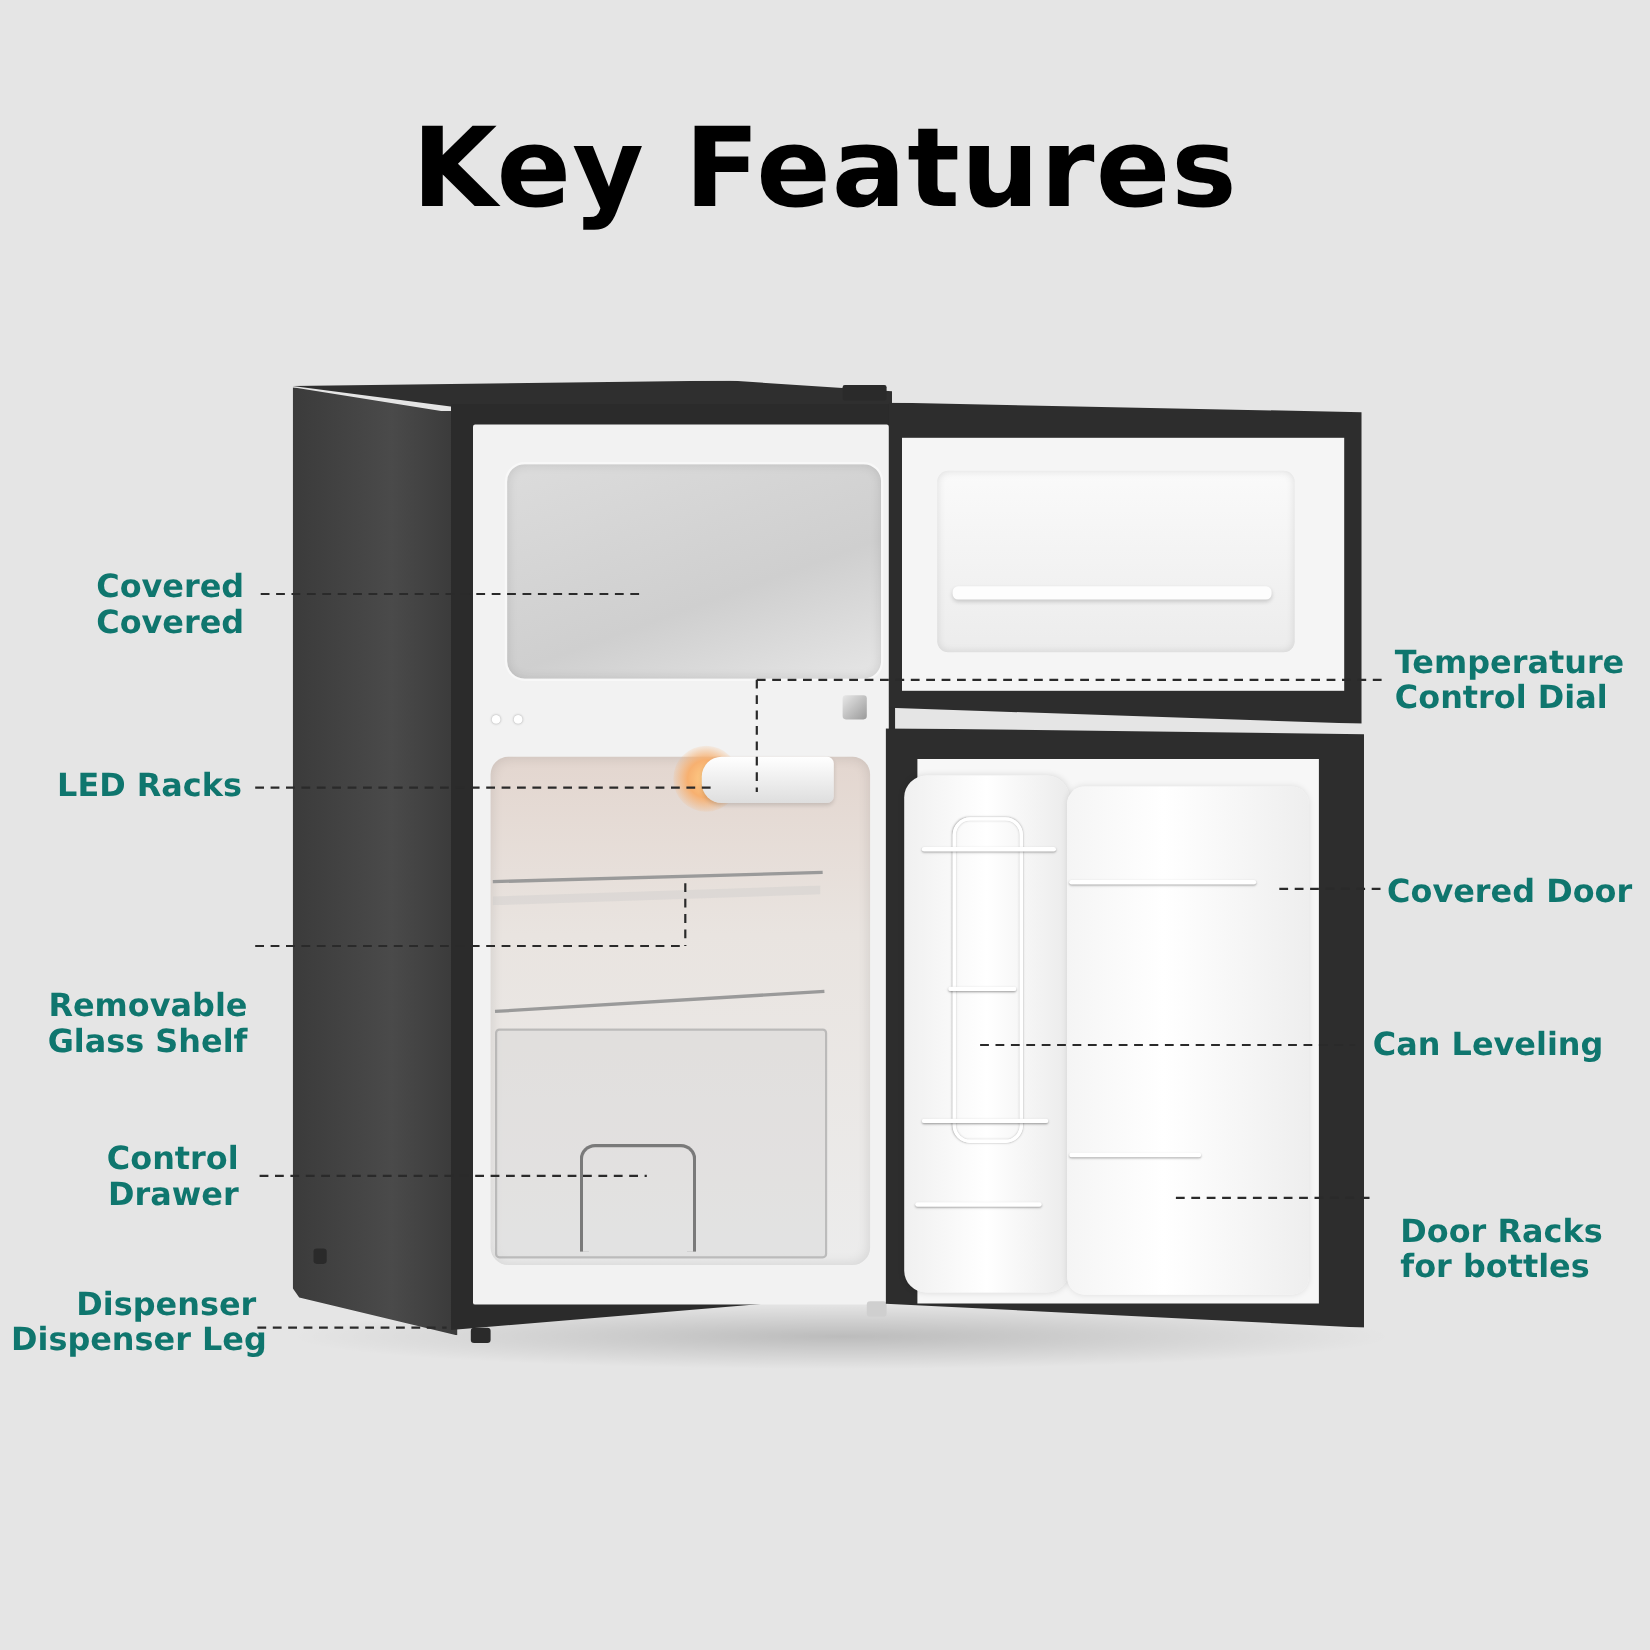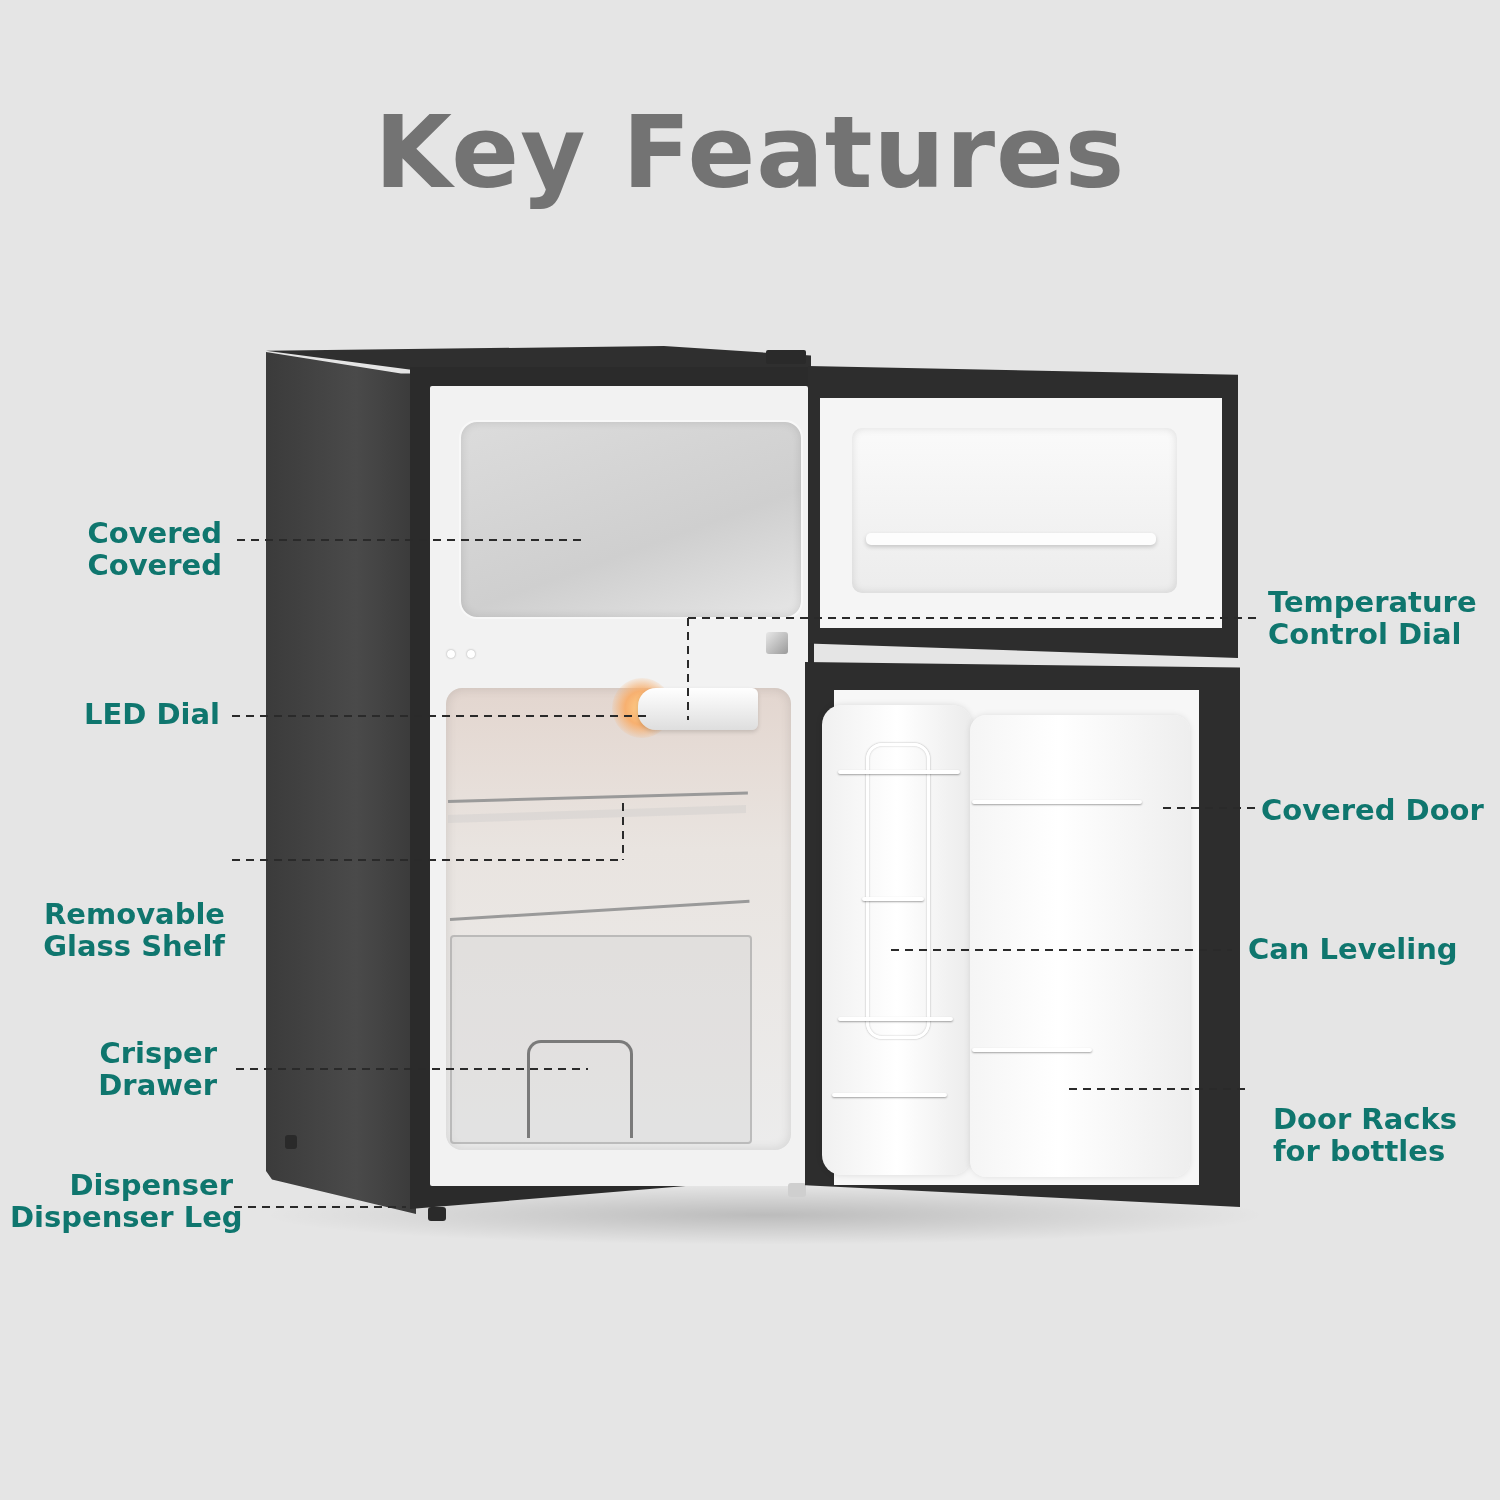--- a/index.html
+++ b/index.html
@@ -3,21 +3,21 @@
   <meta charset="utf-8">
   <style>
     html, body { margin: 0; padding: 0; }
     body {
       width: 1500px; height: 1500px; position: relative; overflow: hidden;
       background: #e5e5e5;
       font-family: "DejaVu Sans", "Liberation Sans", sans-serif;
     }
     .title {
       position: absolute; left: 0; top: 98px; width: 1500px; text-align: center;
-      font-size: 100px; font-weight: bold; color: #737373; letter-spacing: 1px;
+      font-size: 100px; font-weight: bold; color: #000000; letter-spacing: 1px;
       line-height: 1.1;
     }
     .label {
       position: absolute; color: #0f766e; font-weight: bold; font-size: 29px;
       line-height: 32px; white-space: nowrap;
     }
     .label.right-align { text-align: right; }
     .label.left-align { text-align: left; }
 
     
@@ -208,28 +208,28 @@
     <line x1="1069" y1="1089" x2="1250" y2="1089"></line>
     <line x1="234" y1="1207" x2="406" y2="1207"></line>
   </g>
 </svg>
 
 <div class="label right-align" style="left:40px;top:517px;width:182px;">
   <div>Covered</div>
   <div>Covered</div>
 </div>
 <div class="label right-align" style="left:20px;top:698px;width:200px;">
-  <div>LED Dial</div>
+  <div>LED Racks</div>
 </div>
 <div class="label right-align" style="left:20px;top:854px;width:205px;margin-top:44px;">
   <div>Removable</div>
   <div>Glass Shelf</div>
 </div>
 <div class="label right-align" style="left:40px;top:1037px;width:177px;">
-  <div>Crisper</div>
+  <div>Control</div>
   <div>Drawer</div>
 </div>
 <div class="label right-align" style="left:10px;top:1169px;width:223px;">
   <div>Dispenser</div>
   <div>Dispenser Leg</div>
 </div>
 
 <div class="label left-align" style="left:1268px;top:586px;">
   <div>Temperature</div>
   <div>Control Dial</div>

